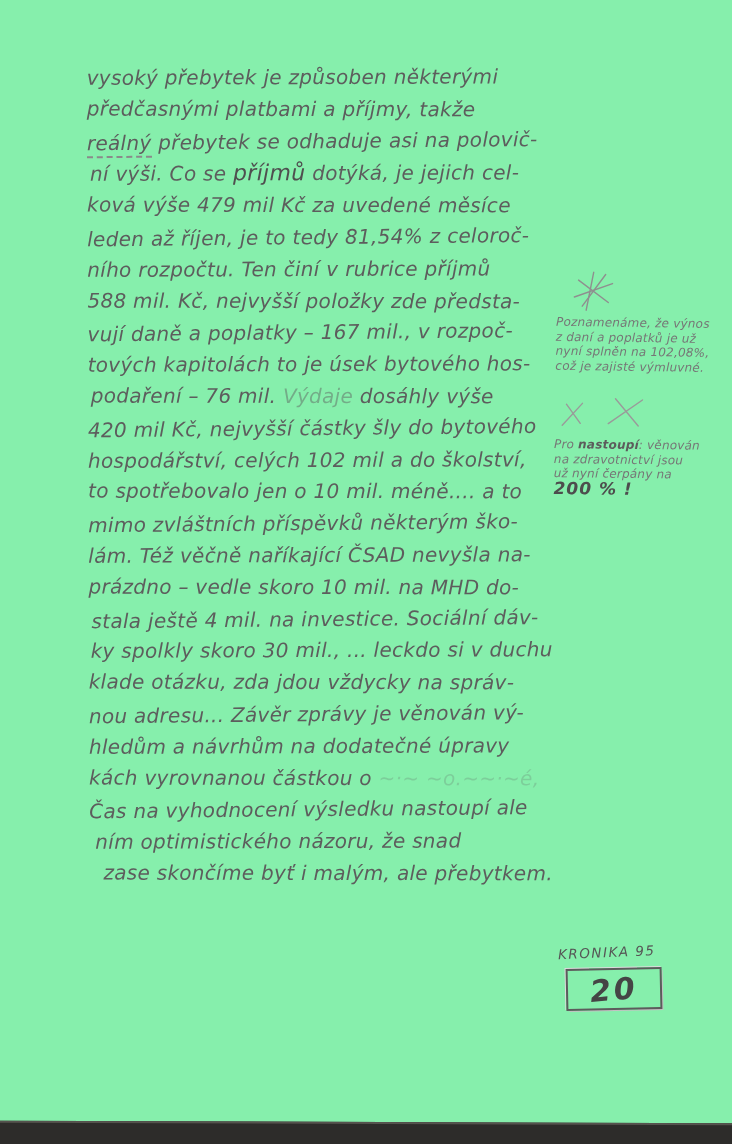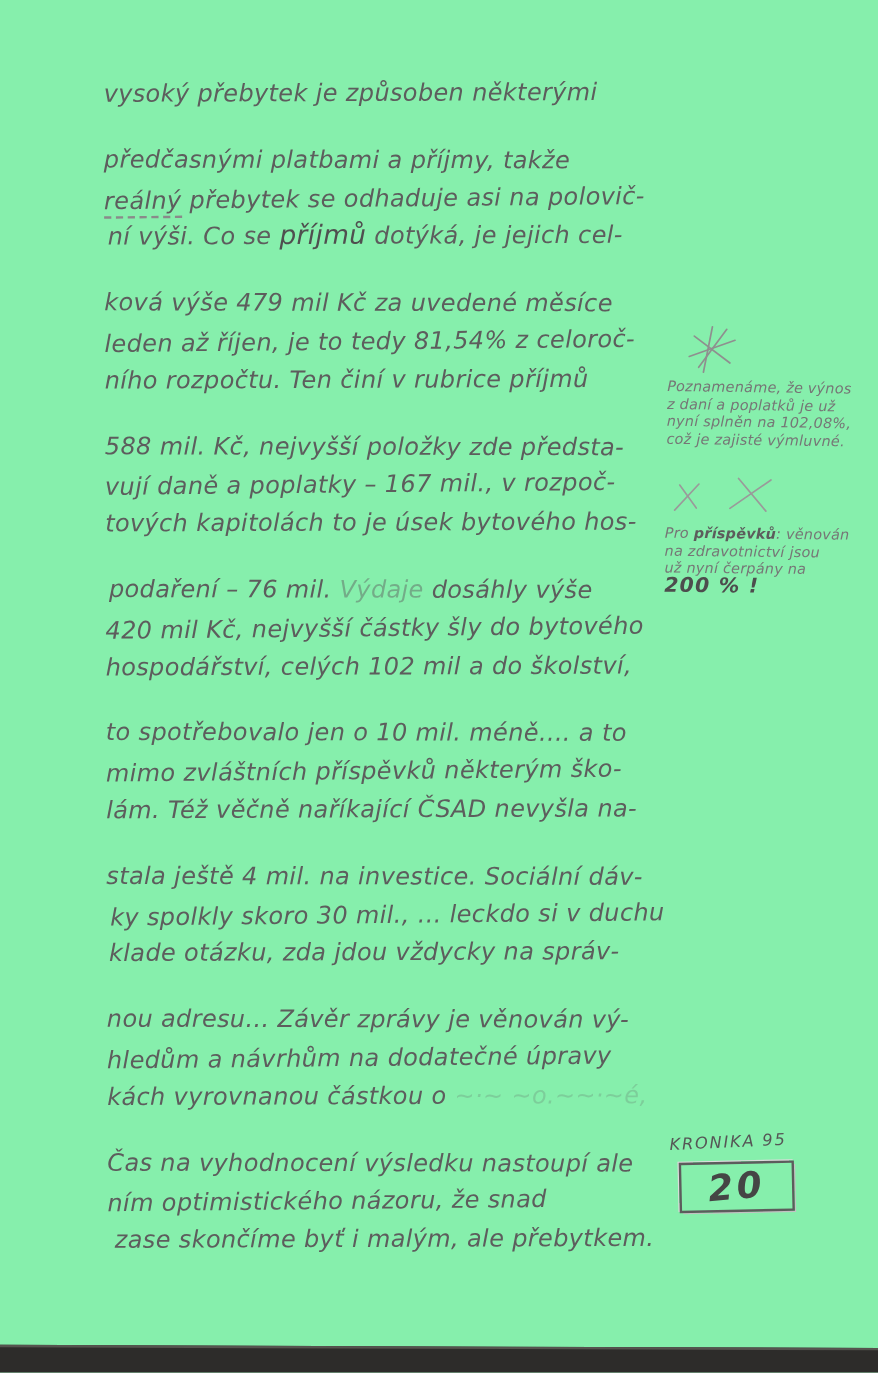--- a/index.html
+++ b/index.html
@@ -14,21 +14,21 @@
   
   .bodytext{
     position:absolute;left:88px;top:62px;width:480px;
     transform:rotate(-0.2deg);
     color:#5d5d5d;
     font-style:italic;
     font-size:20px;line-height:31.8px;
     letter-spacing:0.3px;
     white-space:nowrap;
   }
-  .bodytext .line:nth-child(3n+2){transform:rotate(.3deg);margin-top:24px;}
+  .bodytext .line:nth-child(3n+2){transform:rotate(.3deg);}
   .bodytext .line:nth-child(3n){transform:rotate(-.35deg);}
   .bodytext .line:nth-child(7n+4){margin-left:3px;}
   .bodytext .line:nth-child(19){margin-left:2px;}
   .bodytext .line:nth-child(25){margin-left:6px;}
   .bodytext .line:nth-child(26){margin-left:14px;}
   .bodytext .line:nth-child(27){margin-left:17px;}
   .bodytext .line:nth-child(28){margin-left:22px;}
 
   .seg-bold{font-weight:normal;font-size:22px;color:#4f4f4f;}
   .seg-underline{border-bottom:2px dashed #8a8a8a;padding-bottom:1px;text-align:right;}
@@ -92,20 +92,21 @@
       <div class="line"><span>ního rozpočtu. Ten činí v rubrice příjmů</span></div>
       <div class="line"><span>588 mil. Kč, nejvyšší položky zde předsta-</span></div>
       <div class="line"><span>vují daně a poplatky – 167 mil., v rozpoč-</span></div>
       <div class="line"><span>tových kapitolách to je úsek bytového hos-</span></div>
       <div class="line"><span>podaření – 76 mil. </span><span class="seg-half-faded">Výdaje</span><span> dosáhly výše</span></div>
       <div class="line"><span>420 mil Kč, nejvyšší částky šly do bytového</span></div>
       <div class="line"><span>hospodářství, celých 102 mil a do školství,</span></div>
       <div class="line"><span>to spotřebovalo jen o 10 mil. méně.... a to</span></div>
       <div class="line"><span>mimo zvláštních příspěvků některým ško-</span></div>
       <div class="line"><span>lám. Též věčně naříkající ČSAD nevyšla na-</span></div>
+      <div class="line"><span>prázdno – vedle skoro 10 mil. na MHD do-</span></div>
       <div class="line"><span>stala ještě 4 mil. na investice. Sociální dáv-</span></div>
       <div class="line"><span>ky spolkly skoro 30 mil., ... leckdo si v duchu</span></div>
       <div class="line"><span>klade otázku, zda jdou vždycky na správ-</span></div>
       <div class="line"><span>nou adresu... Závěr zprávy je věnován vý-</span></div>
       <div class="line"><span>hledům a návrhům na dodatečné úpravy</span></div>
       <div class="line"><span>kách vyrovnanou částkou o </span><span class="seg-faded">~·~ ~o.~~·~é,</span></div>
       <div class="line"><span>Čas na vyhodnocení výsledku nastoupí ale</span></div>
       <div class="line"><span>ním optimistického názoru, že  snad</span></div>
       <div class="line"><span>zase skončíme byť i malým, ale přebytkem.</span></div>
     </div>
@@ -126,21 +127,21 @@
   </div>
 
   <div class="note note2">
     <svg class="marker" width="92" height="40" viewBox="0 0 92 40" fill="none" stroke="#9a9a9a" stroke-width="1.4">
       <line x1="4" y1="30" x2="24" y2="8"></line>
       <line x1="8" y1="9" x2="22" y2="28"></line>
       <line x1="50" y1="28" x2="84" y2="4"></line>
       <line x1="57" y1="3" x2="80" y2="30"></line>
     </svg>
     <div class="note-lines">
-        <div class="nline"><span>Pro </span><span class="seg-nbold">příspěvků</span><span>: věnován</span></div>
+        <div class="nline"><span>Pro </span><span class="seg-nbold">nastoupí</span><span>: věnován</span></div>
         <div class="nline"><span>na zdravotnictví jsou</span></div>
         <div class="nline"><span>už nyní čerpány na</span></div>
         <div class="nline"><span class="seg-bold-large">200 % !</span></div>
       </div>
   </div>
 
   <div class="footer">
     <div class="kronika">KRONIKA 95</div>
     <div class="numbox">
       <span class="pagenum">20</span>

